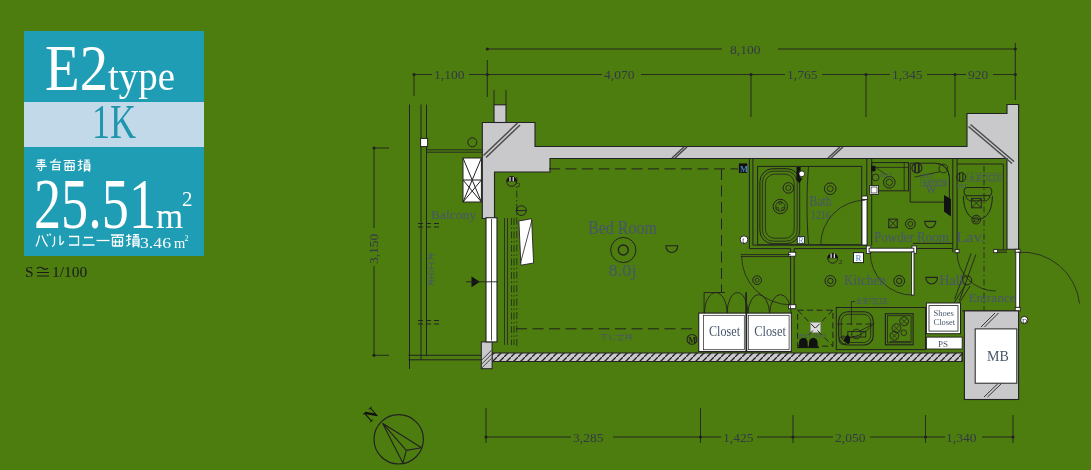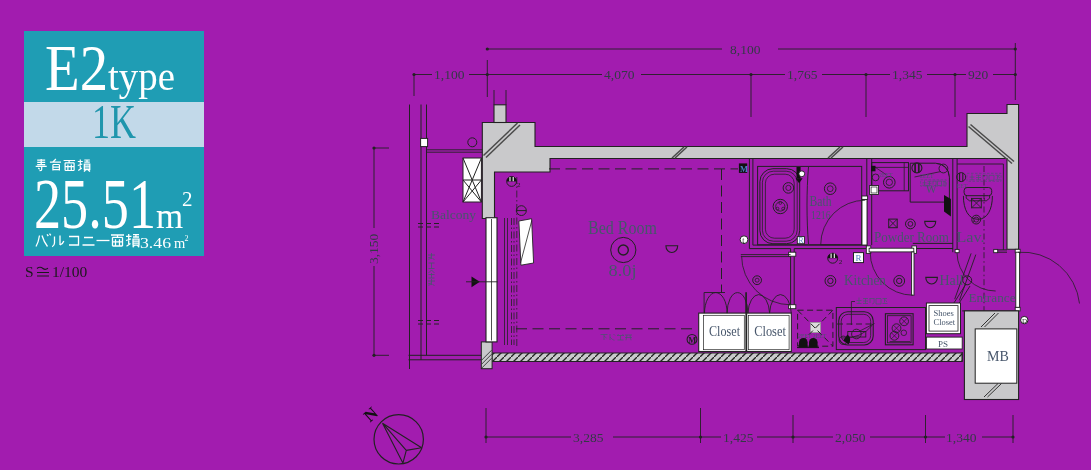--- a/index.html
+++ b/index.html
@@ -1,16 +1,16 @@
 <!DOCTYPE html>
 <html><head>
 <meta charset="utf-8">
 <style>
 html,body{margin:0;padding:0;background:#ffffff;}
-#page{position:relative;width:1091px;height:470px;background:#a21caf;overflow:hidden;
+#page{position:relative;width:1091px;height:470px;background:#4d7c0f;overflow:hidden;
   font-family:"Liberation Serif",serif;}
 svg text{font-family:"Liberation Serif",serif;}
 .lbl{fill:#47566b;}
 .dim{fill:#333a45;}
 </style>
 </head>
 <body>
 <div id="page">
 <svg width="1091" height="470" viewBox="0 0 1091 470">
 <defs>

